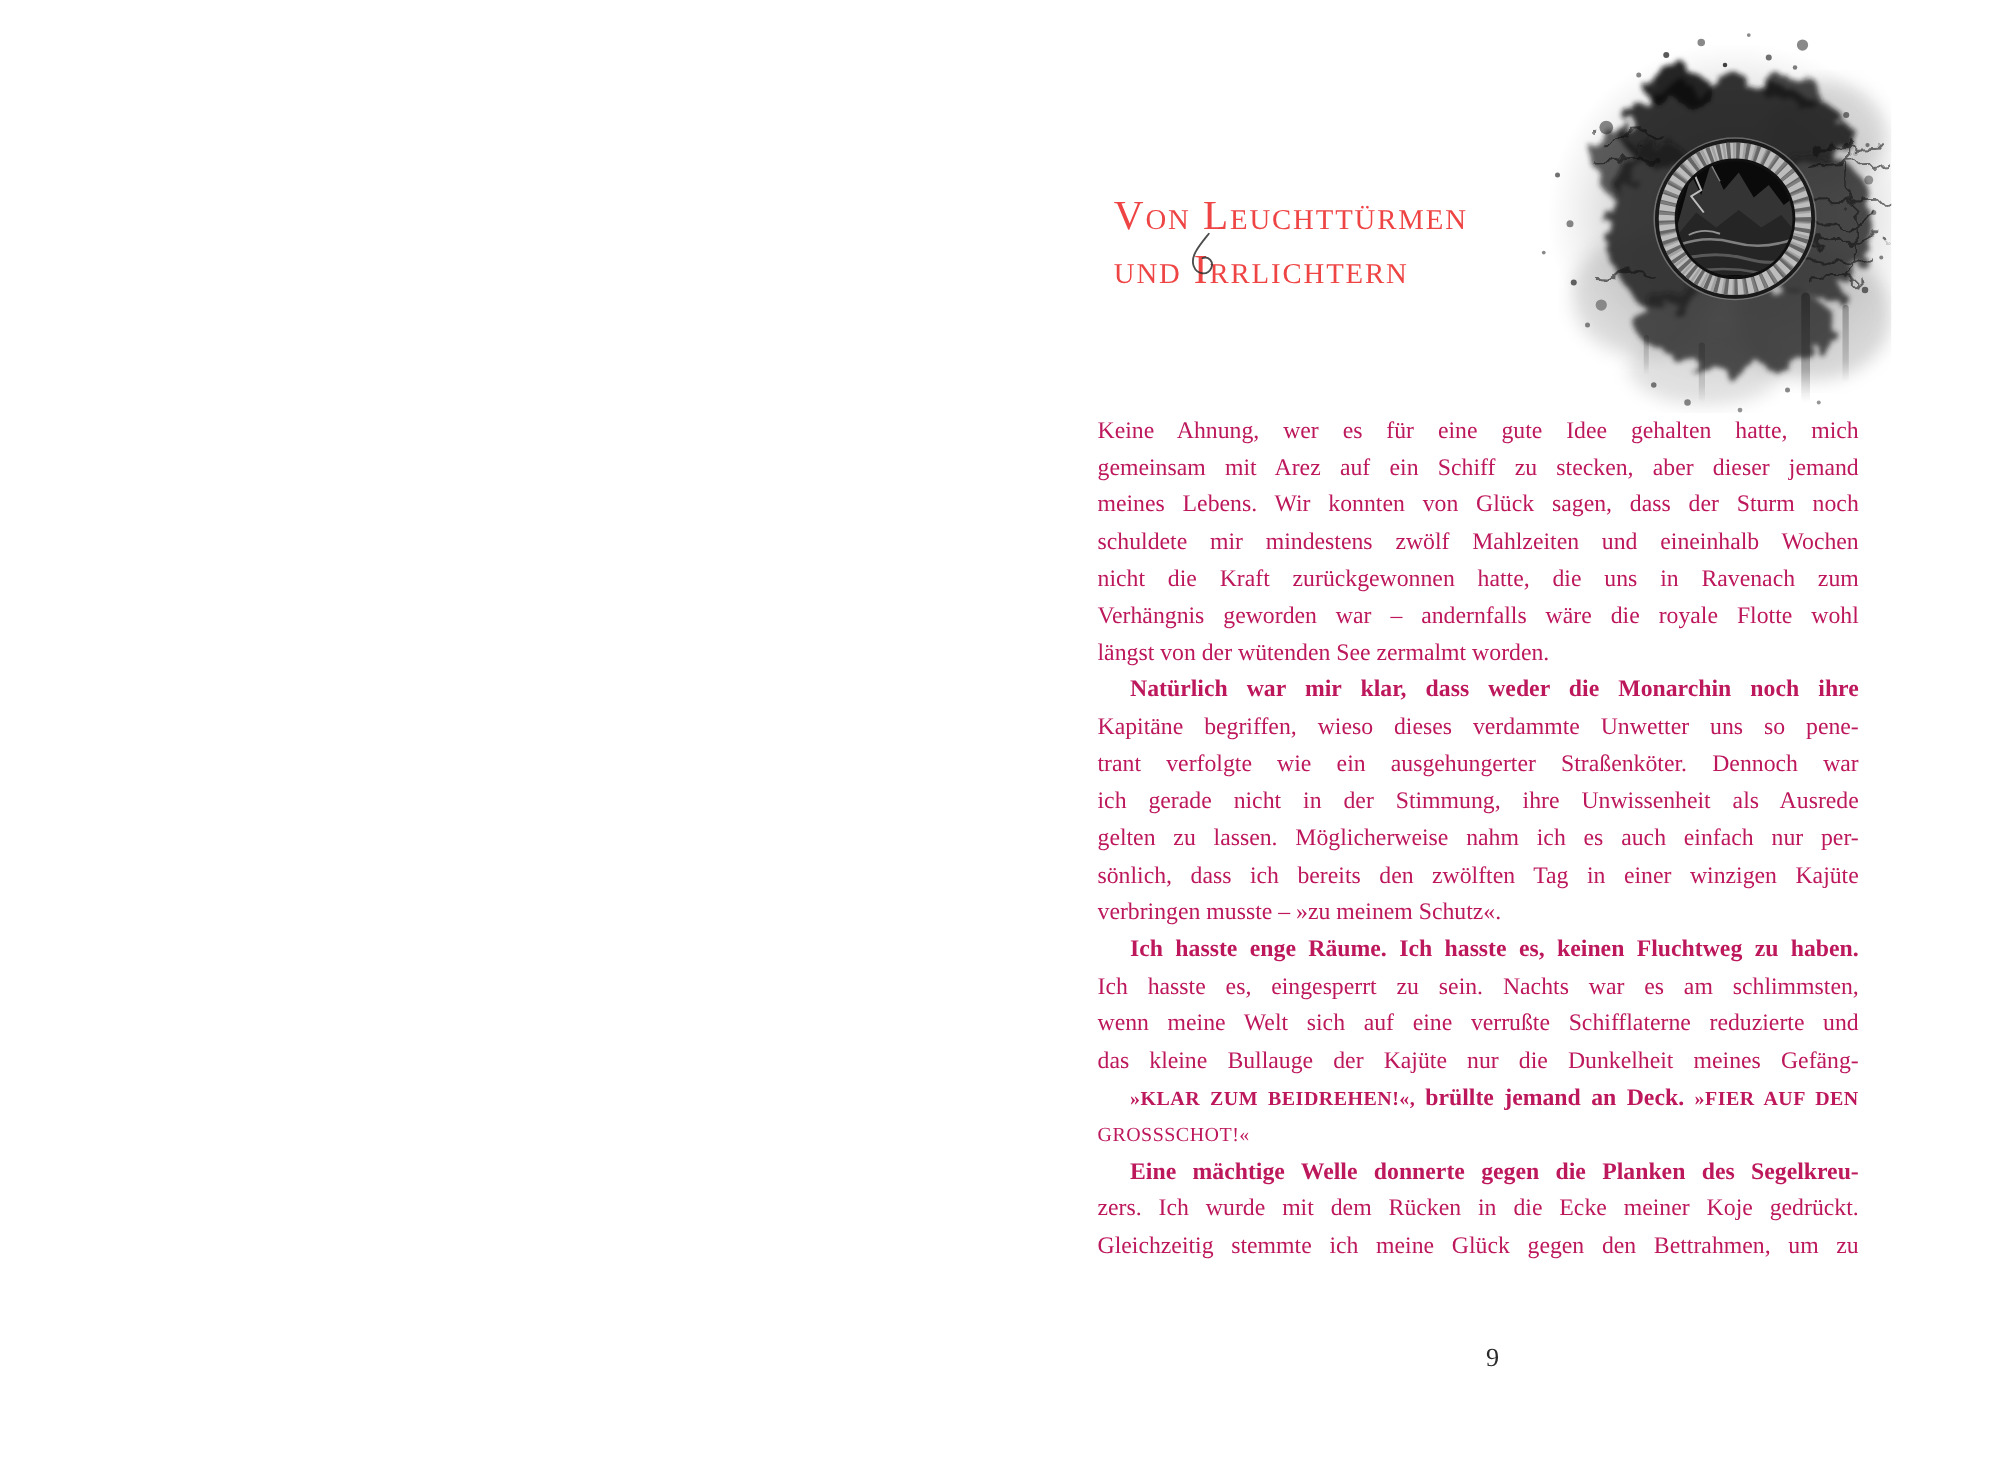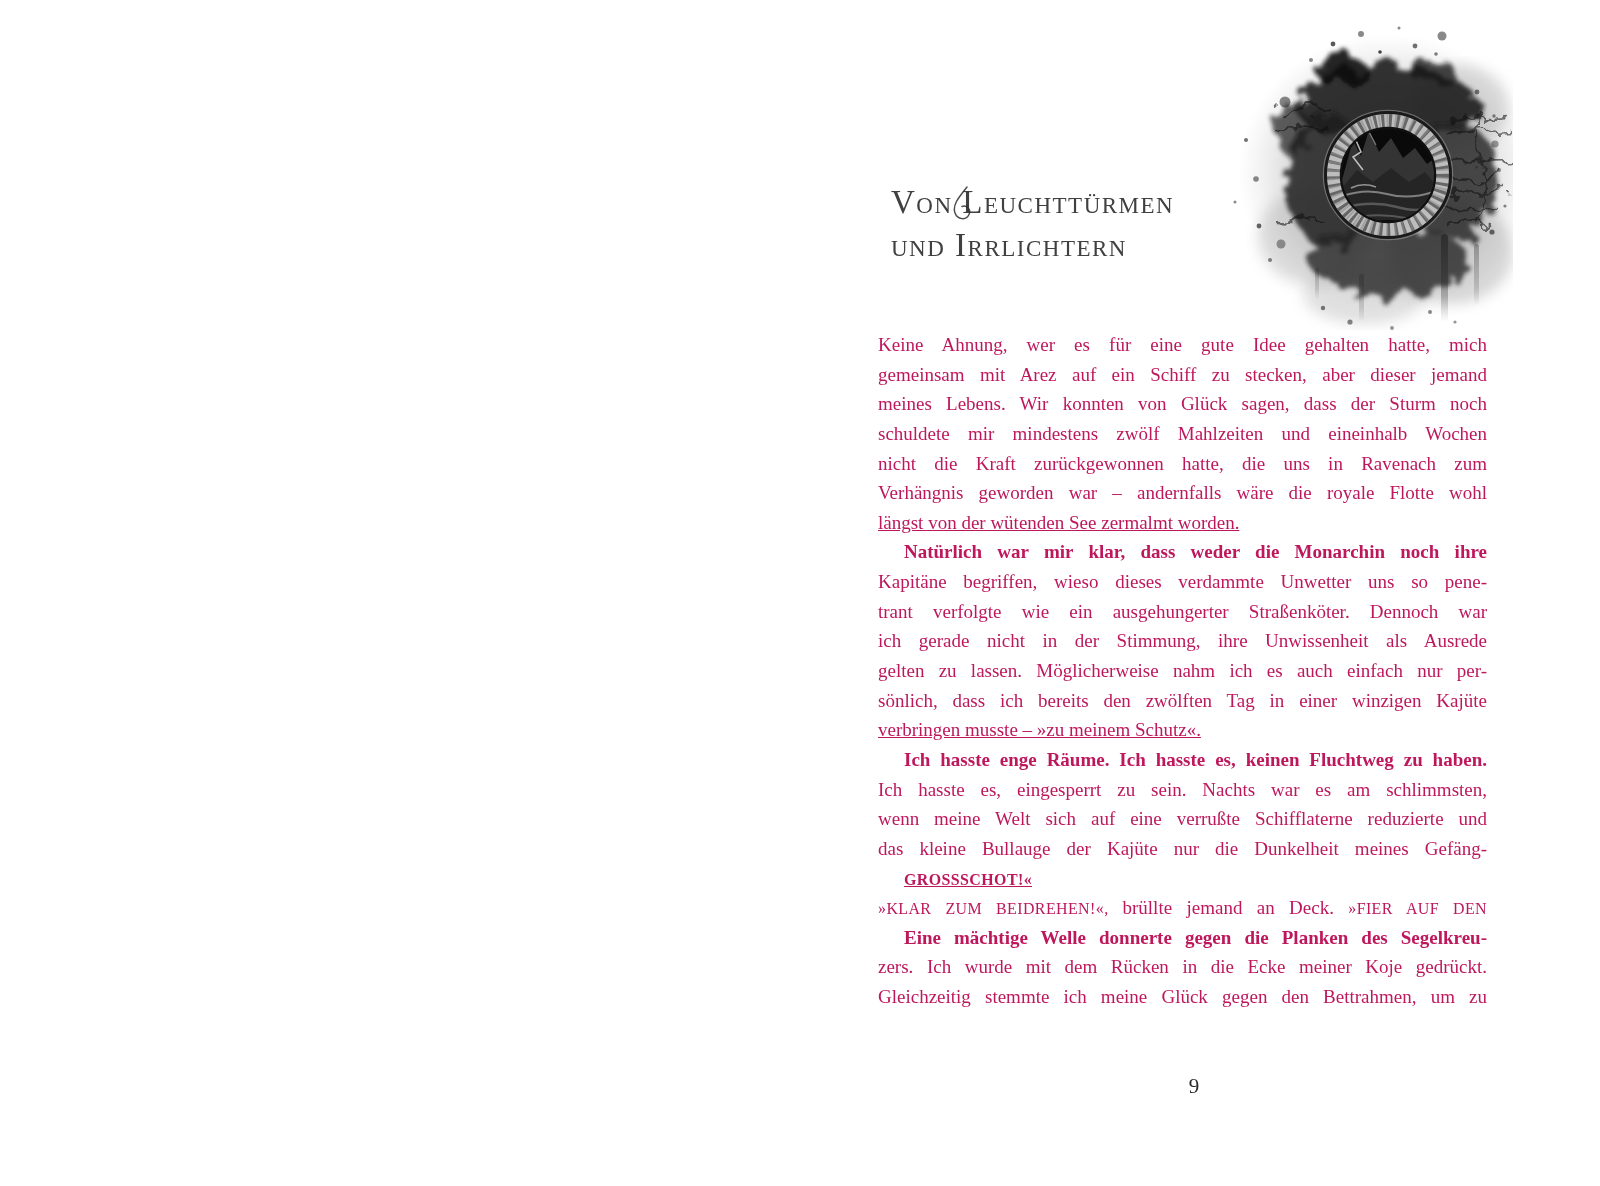--- a/index.html
+++ b/index.html
@@ -3,31 +3,31 @@
 <meta charset="utf-8">
 <style>
   html,body{margin:0;padding:0;background:#ffffff;}
   .spread{
     position:relative;width:1600px;height:1186px;background:#ffffff;
     font-family:"Liberation Serif", serif;color:#1f1f1f;overflow:hidden;
   }
   .chapter-title{
     position:absolute;left:891px;top:152px;
     font-size:33px;line-height:43px;font-variant:small-caps;
-    letter-spacing:1.5px;color:#404040;margin-top:29px;
+    letter-spacing:1.5px;color:#ef4444;
   }
   .flourish{position:absolute;left:946px;top:186px;pointer-events:none;}
   .illus{position:absolute;left:1193px;top:12px;}
   .body-text{
     position:absolute;left:878px;top:330px;width:609px;
     font-size:19px;line-height:29.65px;color:#be185d;
   }
   .line{height:29.65px;overflow:hidden;}
   .just{text-align:justify;text-align-last:justify;}
-  .left{text-align:left;text-decoration:underline;}
+  .left{text-align:left;}
   .para.indent .line:first-child{text-indent:26px;font-weight:bold;}
   .caps{font-size:0.84em;letter-spacing:0.4px;}
   .folio{
     position:absolute;left:878px;top:1074px;width:632px;
     text-align:center;font-size:21px;color:#2a2a2a;
   }
 </style>
 </head>
 <body>
 
@@ -177,22 +177,22 @@
         <div class="line just"><span>sönlich, dass ich bereits den zwölften Tag in einer winzigen Kajüte</span></div>
         <div class="line left"><span>verbringen musste – »zu meinem Schutz«.</span></div>
       </div>
       <div class="para indent">
         <div class="line just"><span>Ich hasste enge Räume. Ich hasste es, keinen Fluchtweg zu haben.</span></div>
         <div class="line just"><span>Ich hasste es, eingesperrt zu sein. Nachts war es am schlimmsten,</span></div>
         <div class="line just"><span>wenn meine Welt sich auf eine verrußte Schifflaterne reduzierte und</span></div>
         <div class="line just"><span>das kleine Bullauge der Kajüte nur die Dunkelheit meines Gefäng-</span></div>
       </div>
       <div class="para indent">
+        <div class="line just"><span class="caps">»KLAR ZUM BEIDREHEN!«, </span><span>brüllte jemand an Deck. </span><span class="caps">»FIER AUF DEN</span></div>
         <div class="line left"><span class="caps">GROSSSCHOT!«</span></div>
-        <div class="line just"><span class="caps">»KLAR ZUM BEIDREHEN!«, </span><span>brüllte jemand an Deck. </span><span class="caps">»FIER AUF DEN</span></div>
       </div>
       <div class="para indent">
         <div class="line just"><span>Eine mächtige Welle donnerte gegen die Planken des Segelkreu-</span></div>
         <div class="line just"><span>zers. Ich wurde mit dem Rücken in die Ecke meiner Koje gedrückt.</span></div>
         <div class="line just"><span>Gleichzeitig stemmte ich meine Glück gegen den Bettrahmen, um zu</span></div>
       </div>
     </div>
 
   <div class="folio">9</div>
 

